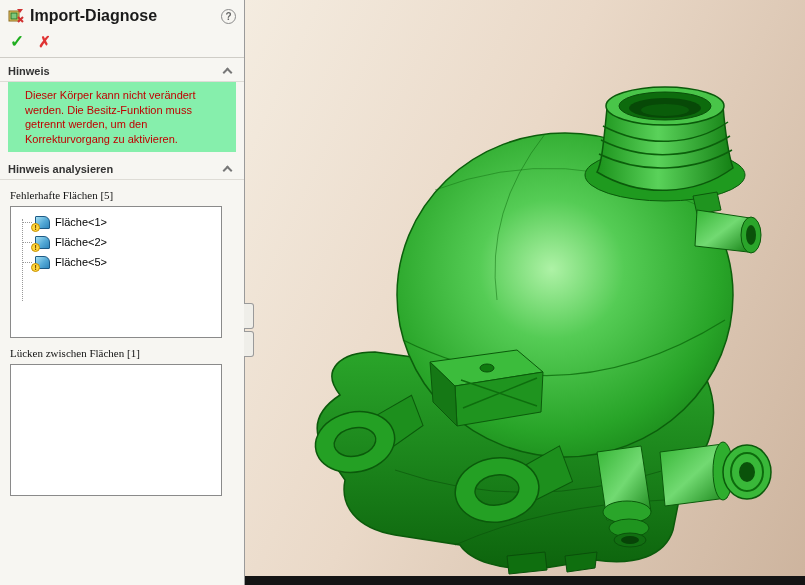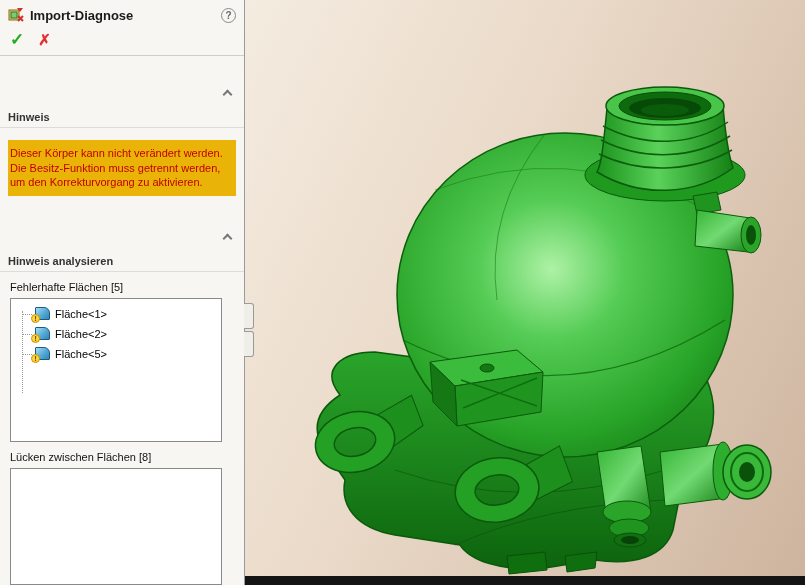--- a/index.html
+++ b/index.html
@@ -4,37 +4,37 @@
 <style>
   * { margin:0; padding:0; box-sizing:border-box; }
   html,body { width:805px; height:585px; overflow:hidden; }
   body { font-family:"Liberation Sans", sans-serif; font-size:11px; color:#222; }
   .app { position:relative; width:805px; height:585px; display:flex; background:#f7f6f2; }
 
   
   .panel { width:245px; height:100%; background:#f7f6f2; border-right:1px solid #9a9a9a; display:flex; flex-direction:column; }
   .panel-header { display:flex; align-items:center; gap:6px; padding:7px 8px 5px 8px; }
   .pm-icon { width:16px; height:16px; flex:0 0 16px; }
-  .panel-title { flex:1; font-weight:bold; font-size:13px; color:#1a1a1a; }
+  .panel-title { flex:1; font-weight:bold; font-size:16px; color:#1a1a1a; }
   .help-btn { width:15px; height:15px; border:1.5px solid #8a8a8a; border-radius:50%; color:#666;
               display:flex; align-items:center; justify-content:center; font-size:10px; font-weight:bold; cursor:default; }
   .actions { display:flex; gap:14px; padding:3px 10px 6px 10px; border-bottom:1px solid #cfcdc7; }
   .btn-ok { color:#1fae1f; font-size:17px; font-weight:bold; line-height:18px; }
   .btn-cancel { color:#e03434; font-size:15px; font-weight:bold; line-height:18px; }
 
   .group-caption { display:flex; align-items:center; padding:7px 10px 4px 8px; font-weight:bold; color:#333;
                    border-bottom:1px solid #dedcd6; }
-  .caption-label { flex:1;margin-top:48px; }
+  .caption-label { flex:1; }
   .chevron-up { width:7px; height:7px; border-left:2px solid #777; border-top:2px solid #777;
                 transform:rotate(45deg); margin:3px 3px 0 0; }
 
-  .warning-box { margin:12px 8px 4px 8px; padding:6px 2px; background:#eab308; color:#c00000; line-height:1.32; }
-
-  .field-label { padding:9px 24px 3px 10px; color:#111; }
-  .listbox { margin:2px 0 0 10px; width:212px; height:164px; background:#ffffff; border:1px solid #8a8a8a; overflow:hidden; }
+  .warning-box { margin:0 8px 4px 8px; padding:6px 17px; background:#86efac; color:#c00000; line-height:1.32; }
+
+  .field-label { padding:9px 24px 3px 10px; color:#111;font-family:Liberation Serif, serif; }
+  .listbox { margin:2px 0 0 10px; width:212px; height:132px; background:#ffffff; border:1px solid #8a8a8a; overflow:hidden; }
   .listbox.empty { height:132px; }
 
   .tree { position:relative; padding:5px 0 0 8px; }
   .tree::before { content:""; position:absolute; left:11px; top:12px; height:82px; border-left:1px dotted #999; }
   .tree-item { position:relative; display:flex; align-items:center; height:20px; padding-left:16px; cursor:default; }
   .tree-item::before { content:""; position:absolute; left:3px; top:10px; width:10px; border-top:1px dotted #999; }
   .face-icon { position:relative; width:15px; height:13px; margin-right:5px; flex:0 0 15px;
                background:linear-gradient(135deg,#a6e0f2 0%, #54a9d6 55%, #2f86bb 100%);
                border:1px solid #1c5a86; border-radius:1px 6px 1px 1px; }
   .warn-dot { position:absolute; left:-5px; bottom:-4px; width:9px; height:9px; background:#ffd83d;
@@ -105,21 +105,21 @@
         </div>
         <div class="tree-item">
           <span class="face-icon">
               <span class="warn-dot"></span>
             </span>
           <span class="tree-label">Fläche&lt;5&gt;</span>
         </div>
       </div>
     </div>
 
-    <div class="field-label">Lücken zwischen Flächen [8]</div>
+    <div class="field-label">Lücken zwischen Flächen [1]</div>
     <div class="listbox empty"></div>
 
   </div>
 
   <div class="viewport">
 
     <svg class="model-svg" width="560" height="585" viewBox="0 0 560 585">
       <defs>
         <radialGradient id="gSphere" cx="46%" cy="42%" r="72%">
           <stop offset="0%" stop-color="#aef2a6"></stop>

